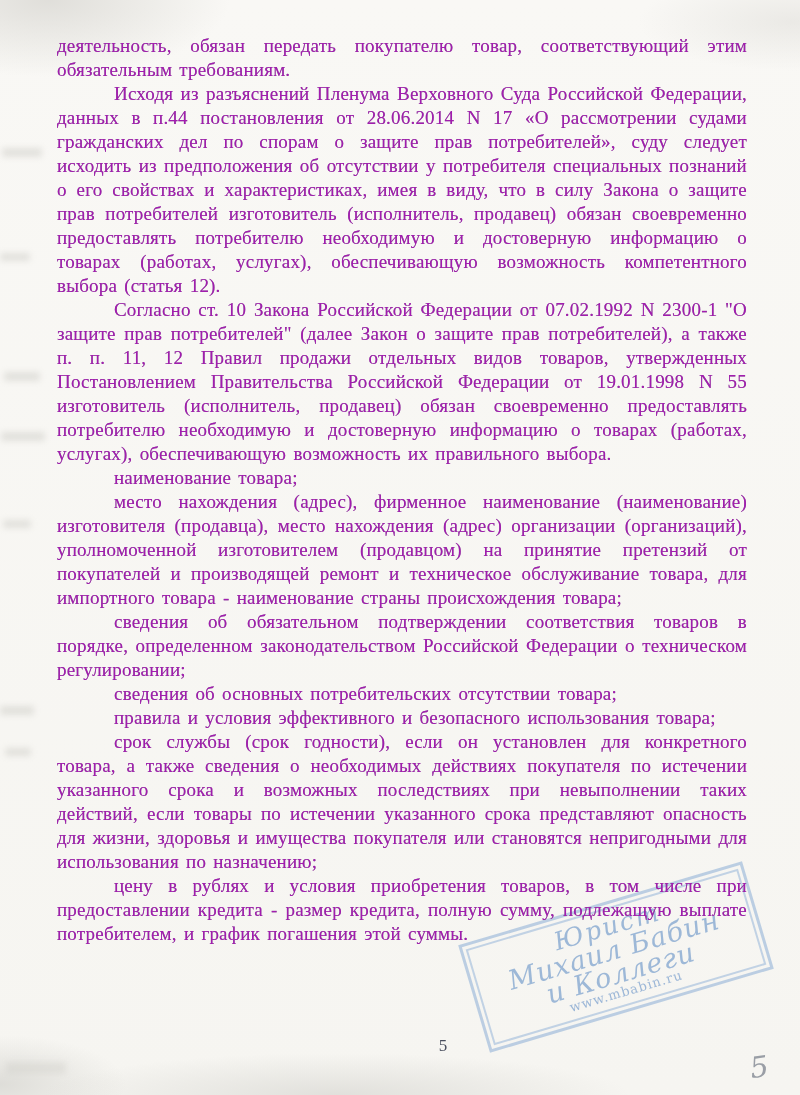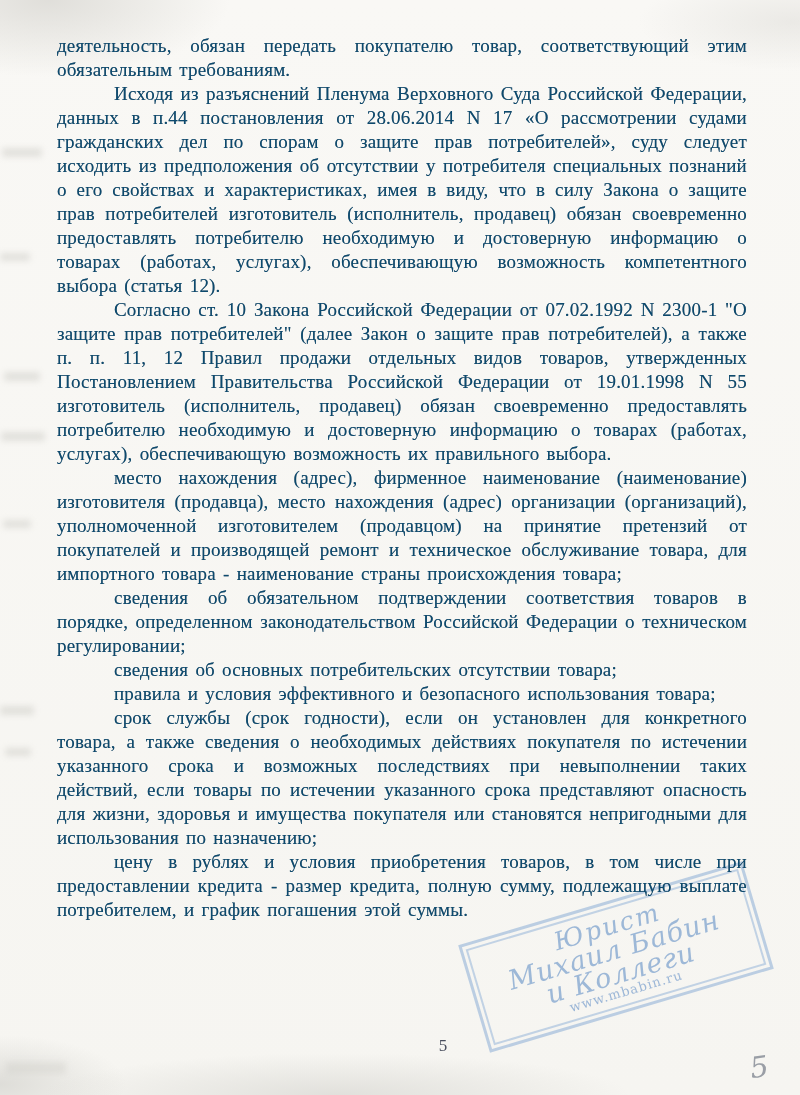--- a/index.html
+++ b/index.html
@@ -10,21 +10,21 @@
       radial-gradient(ellipse 220px 70px at 99% 2%, rgba(198,196,190,.28), transparent 70%),
       radial-gradient(ellipse 420px 60px at 42% 100%, rgba(176,176,170,.30), transparent 70%),
       radial-gradient(ellipse 180px 70px at 0% 99%, rgba(176,176,170,.35), transparent 70%),
       linear-gradient(#f9f8f5, #f6f5f1);
     font-family:"Liberation Serif","DejaVu Serif",serif;
   }
 
   
   .content {
     position:absolute; left:57px; top:34px; width:690px; z-index:2;
-    color:#0c4a6e; font-size:19px; line-height:24px;
+    color:#a21caf; font-size:19px; line-height:24px;
     text-align:justify; word-spacing:2.2px; letter-spacing:.2px;
     text-shadow:0 0 .5px rgba(63,68,84,.55);
   }
   .para { margin:0; text-indent:57px; }
   .para.no-indent { text-indent:0; }
 
   
   .stamp {
     position:absolute; left:468px; top:901px; width:296px; height:112px;
     transform:rotate(-16.5deg); z-index:1;
@@ -81,20 +81,21 @@
     <div class="stamp-line2">Михаил Бабин</div>
     <div class="stamp-line3">и Коллеги</div>
     <div class="stamp-url">www.mbabin.ru</div>
   </div>
 </div>
 
 <div class="content">
   <p class="para no-indent">деятельность, обязан передать покупателю товар, соответствующий этим обязательным требованиям.</p>
   <p class="para">Исходя из разъяснений Пленума Верховного Суда Российской Федерации, данных в п.44 постановления от 28.06.2014 N 17 «О рассмотрении судами гражданских дел по спорам о защите прав потребителей», суду следует исходить из предположения об отсутствии у потребителя специальных познаний о его свойствах и характеристиках, имея в виду, что в силу Закона о защите прав потребителей изготовитель (исполнитель, продавец) обязан своевременно предоставлять потребителю необходимую и достоверную информацию о товарах (работах, услугах), обеспечивающую возможность компетентного выбора (статья 12).</p>
   <p class="para">Согласно ст. 10 Закона Российской Федерации от 07.02.1992 N 2300-1 "О защите прав потребителей" (далее Закон о защите прав потребителей), а также п. п. 11, 12 Правил продажи отдельных видов товаров, утвержденных Постановлением Правительства Российской Федерации от 19.01.1998 N 55 изготовитель (исполнитель, продавец) обязан своевременно предоставлять потребителю необходимую и достоверную информацию о товарах (работах, услугах), обеспечивающую возможность их правильного выбора.</p>
+  <p class="para">наименование товара;</p>
   <p class="para">место нахождения (адрес), фирменное наименование (наименование) изготовителя (продавца), место нахождения (адрес) организации (организаций), уполномоченной изготовителем (продавцом) на принятие претензий от покупателей и производящей ремонт и техническое обслуживание товара, для импортного товара - наименование страны происхождения товара;</p>
   <p class="para">сведения об обязательном подтверждении соответствия товаров в порядке, определенном законодательством Российской Федерации о техническом регулировании;</p>
   <p class="para">сведения об основных потребительских отсутствии товара;</p>
   <p class="para">правила и условия эффективного и безопасного использования товара;</p>
   <p class="para">срок службы (срок годности), если он установлен для конкретного товара, а также сведения о необходимых действиях покупателя по истечении указанного срока и возможных последствиях при невыполнении таких действий, если товары по истечении указанного срока представляют опасность для жизни, здоровья и имущества покупателя или становятся непригодными для использования по назначению;</p>
   <p class="para">цену в рублях и условия приобретения товаров, в том числе при предоставлении кредита - размер кредита, полную сумму, подлежащую выплате потребителем, и график погашения этой суммы.</p>
 </div>
 
 <div class="pagenum">5</div>
 

